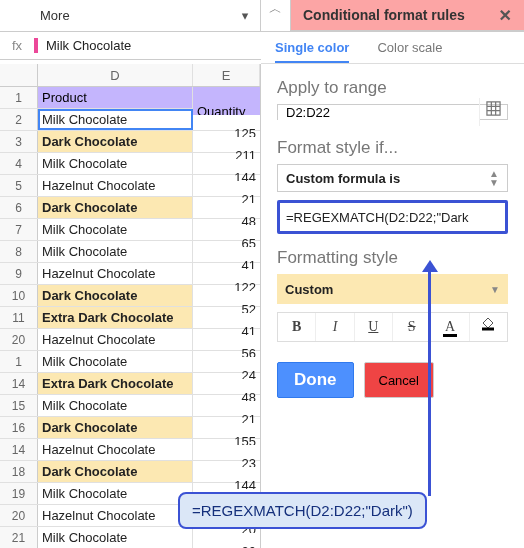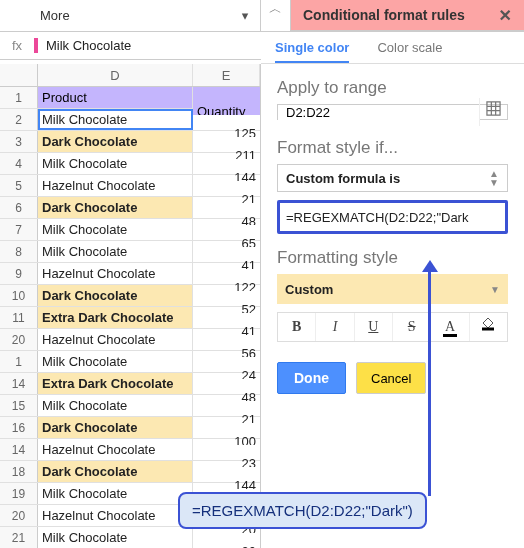--- a/index.html
+++ b/index.html
@@ -42,22 +42,22 @@
   .grid-ic { width:28px; text-align:center; color:#777; border-left:1px solid #eee; line-height:28px;}
   .select-box { border:1px solid #ccc; height:28px; display:flex; align-items:center; padding:0 8px; font-weight:bold; font-size:13px; justify-content:space-between; margin-bottom:8px;}
   .updown { color:#888; font-size:10px; line-height:9px;}
   .formula-box { border:3px solid #3b52d4; height:34px; display:flex; align-items:center; padding:0 6px; font-size:13px; margin-bottom:14px; border-radius:2px;}
   .style-box { background:#fce8b2; height:30px; display:flex; align-items:center; padding:0 8px; font-weight:bold; font-size:13px; justify-content:space-between; margin-bottom:8px;}
   .style-caret{ color:#888; font-size:10px;}
   .fmt-tb { display:flex; border:1px solid #ddd; height:30px; align-items:center; margin-bottom:20px;}
   .fmt-b { flex:1; text-align:center; line-height:28px; font-family:"Times New Roman",serif; font-size:14px; color:#444;}
   .fmt-b + .fmt-b { border-left:1px solid #eee;}
   .btns { display:flex; gap:10px;}
-  .btn-done { background:#4d90fe; color:#fff; border:1px solid #3079ed; padding:7px 16px; font-weight:bold; font-size:14px; border-radius:2px;}
-  .btn-cancel { background:#fde047; border:1px solid #ccc; padding:7px 14px; font-size:13px; border-radius:2px;}
+  .btn-done { background:#4d90fe; color:#fff; border:1px solid #3079ed; padding:7px 16px; font-weight:bold; font-size:17px; border-radius:2px;}
+  .btn-cancel { background:#ef4444; border:1px solid #ccc; padding:7px 14px; font-size:13px; border-radius:2px;}
   
   .callout { position:absolute; left:178px; top:492px; background:#dbe7f7; border:2px solid #3b52d4; border-radius:8px; padding:8px 12px; font-size:15px; color:#15307c;}
   .arrow-line { position:absolute; left:428px; top:268px; width:3px; height:228px; background:#3b52d4;}
   .arrow-head { position:absolute; left:422px; top:260px; width:0; height:0; border-left:8px solid transparent; border-right:8px solid transparent; border-bottom:12px solid #3b52d4;}
   svg.grid-svg{width:15px;height:15px;}
 </style>
 </head>
 <body>
 
 <div class="top">
@@ -165,21 +165,21 @@
           <div class="ce">48</div>
         </div>
         <div class="r">
           <div class="rh">15</div>
           <div class="cd">Milk Chocolate</div>
           <div class="ce">21</div>
         </div>
         <div class="r">
           <div class="rh">16</div>
           <div class="cd dark">Dark Chocolate</div>
-          <div class="ce">100</div>
+          <div class="ce">155</div>
         </div>
         <div class="r">
           <div class="rh">14</div>
           <div class="cd">Hazelnut Chocolate</div>
           <div class="ce">23</div>
         </div>
         <div class="r">
           <div class="rh">18</div>
           <div class="cd dark">Dark Chocolate</div>
           <div class="ce">144</div>

